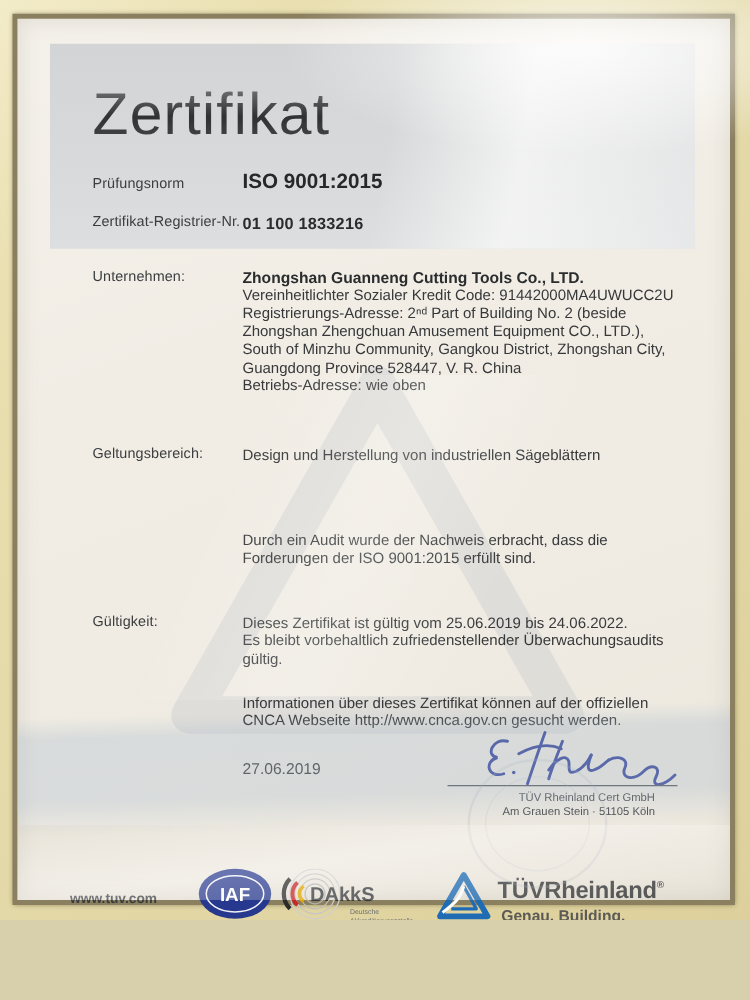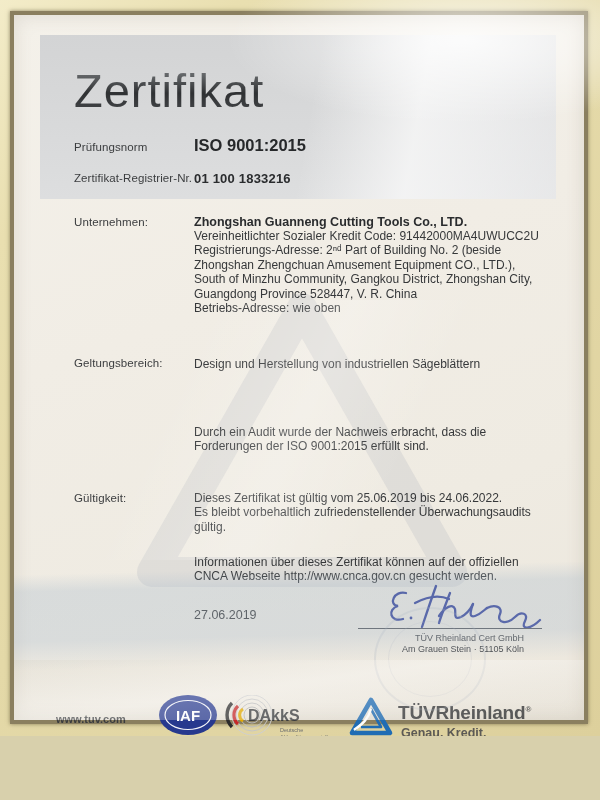--- a/index.html
+++ b/index.html
@@ -138,21 +138,21 @@
 D-ZM-16031-01-00</div>
 
     <svg class="wm" style="left:334px;top:681px;" width="46" height="40" viewBox="0 0 46 40">
       <path d="M23,4 L42,37 L4,37 Z" fill="none" stroke="#1f6cb4" stroke-width="4.6" stroke-linejoin="round"></path>
       <path d="M23,13 L33,31 L13,31" fill="none" stroke="#1f6cb4" stroke-width="2.6" stroke-linejoin="round"></path>
       <path d="M6,34 C14,28 20,24 23,13" fill="none" stroke="#ffffff" stroke-width="2.4"></path>
     </svg>
     <div class="tuv-brand">
       <span>TÜVRheinland</span><sup>®</sup>
     </div>
-    <div class="tuv-tagline">Genau. Kredit.</div>
+    <div class="tuv-tagline">Genau. Building.</div>
 
     <div class="stamp"></div>
   </div>
 
   <div class="glare-top"></div>
   <div class="glare-diag"></div>
   <div class="glare-band"></div>
   <div class="crease"></div>
 </div>
 

